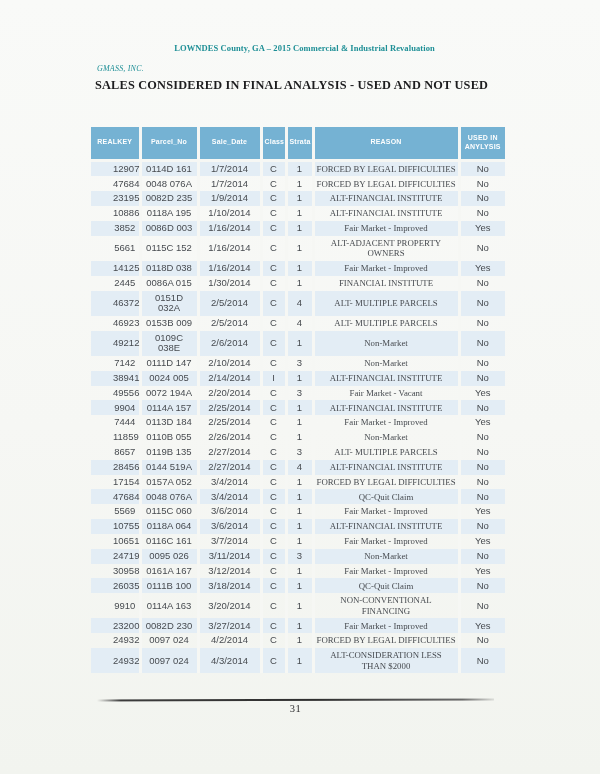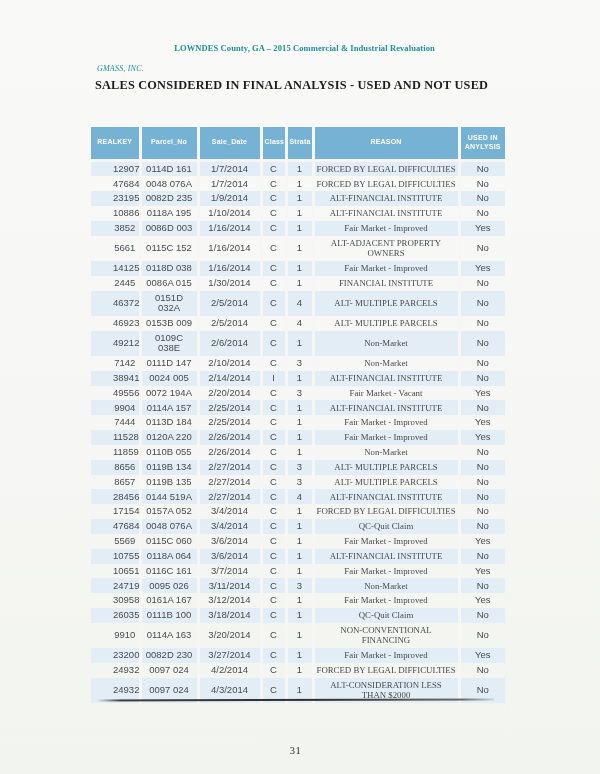--- a/index.html
+++ b/index.html
@@ -68,21 +68,21 @@
 
   
   .footer-rule{
     position:absolute;top:699px;left:97px;width:397px;height:2px;
     background:linear-gradient(90deg,rgba(60,60,60,0) 0%,#3c3c3c 6%,#2f2f2f 55%,#6a6a6a 92%,rgba(90,90,90,.15) 100%);
     transform:rotate(-0.12deg);
   }
   .page-number{
     position:absolute;top:703px;left:97px;width:397px;
     text-align:center;font-family:"Liberation Serif",serif;
-    font-size:10.5px;color:#2e2e30;letter-spacing:.5px;margin-top:42px;
+    font-size:10.5px;color:#2e2e30;letter-spacing:.5px;
   }
 </style>
 </head>
 <body>
 
 <div class="page">
 
   <div class="doc-header">
     <span class="company-name">GMASS, INC.</span>
     <span class="doc-header-center">LOWNDES County, GA – 2015 Commercial &amp; Industrial Revaluation</span>
@@ -251,47 +251,29 @@
           </tr>
           <tr>
             <td class="realkey-cell">7444</td>
             <td class="parcel-cell">0113D 184</td>
             <td class="date-cell">2/25/2014</td>
             <td class="class-cell">C</td>
             <td class="strata-cell">1</td>
             <td class="reason-cell">Fair Market - Improved</td>
             <td class="used-cell">Yes</td>
           </tr>
-          <tr class="alt">
-            <td class="realkey-cell">11528</td>
-            <td class="parcel-cell">0120A 220</td>
-            <td class="date-cell">2/26/2014</td>
-            <td class="class-cell">C</td>
-            <td class="strata-cell">1</td>
-            <td class="reason-cell">Fair Market - Improved</td>
-            <td class="used-cell">Yes</td>
-          </tr>
           <tr>
             <td class="realkey-cell">11859</td>
             <td class="parcel-cell">0110B 055</td>
             <td class="date-cell">2/26/2014</td>
             <td class="class-cell">C</td>
             <td class="strata-cell">1</td>
             <td class="reason-cell">Non-Market</td>
             <td class="used-cell">No</td>
           </tr>
-          <tr class="alt">
-            <td class="realkey-cell">8656</td>
-            <td class="parcel-cell">0119B 134</td>
-            <td class="date-cell">2/27/2014</td>
-            <td class="class-cell">C</td>
-            <td class="strata-cell">3</td>
-            <td class="reason-cell">ALT- MULTIPLE PARCELS</td>
-            <td class="used-cell">No</td>
-          </tr>
           <tr>
             <td class="realkey-cell">8657</td>
             <td class="parcel-cell">0119B 135</td>
             <td class="date-cell">2/27/2014</td>
             <td class="class-cell">C</td>
             <td class="strata-cell">3</td>
             <td class="reason-cell">ALT- MULTIPLE PARCELS</td>
             <td class="used-cell">No</td>
           </tr>
           <tr class="alt">

